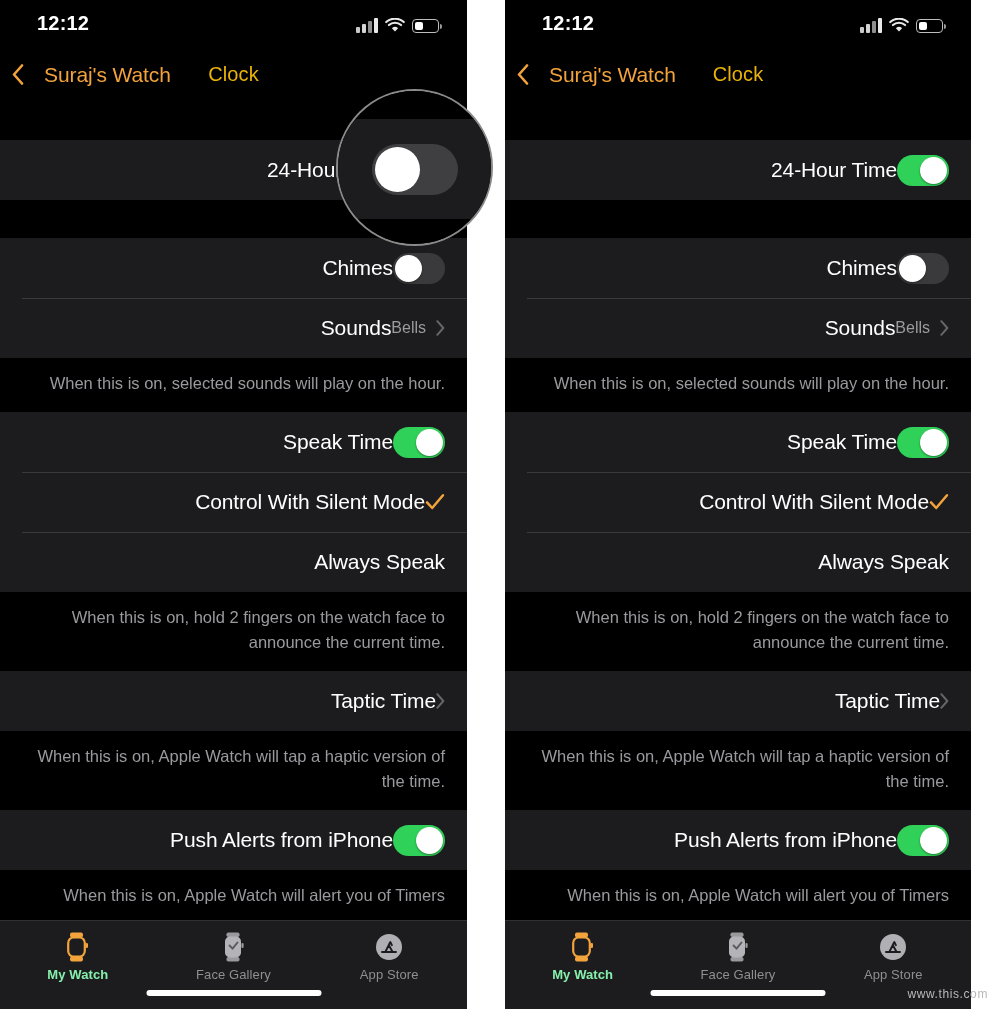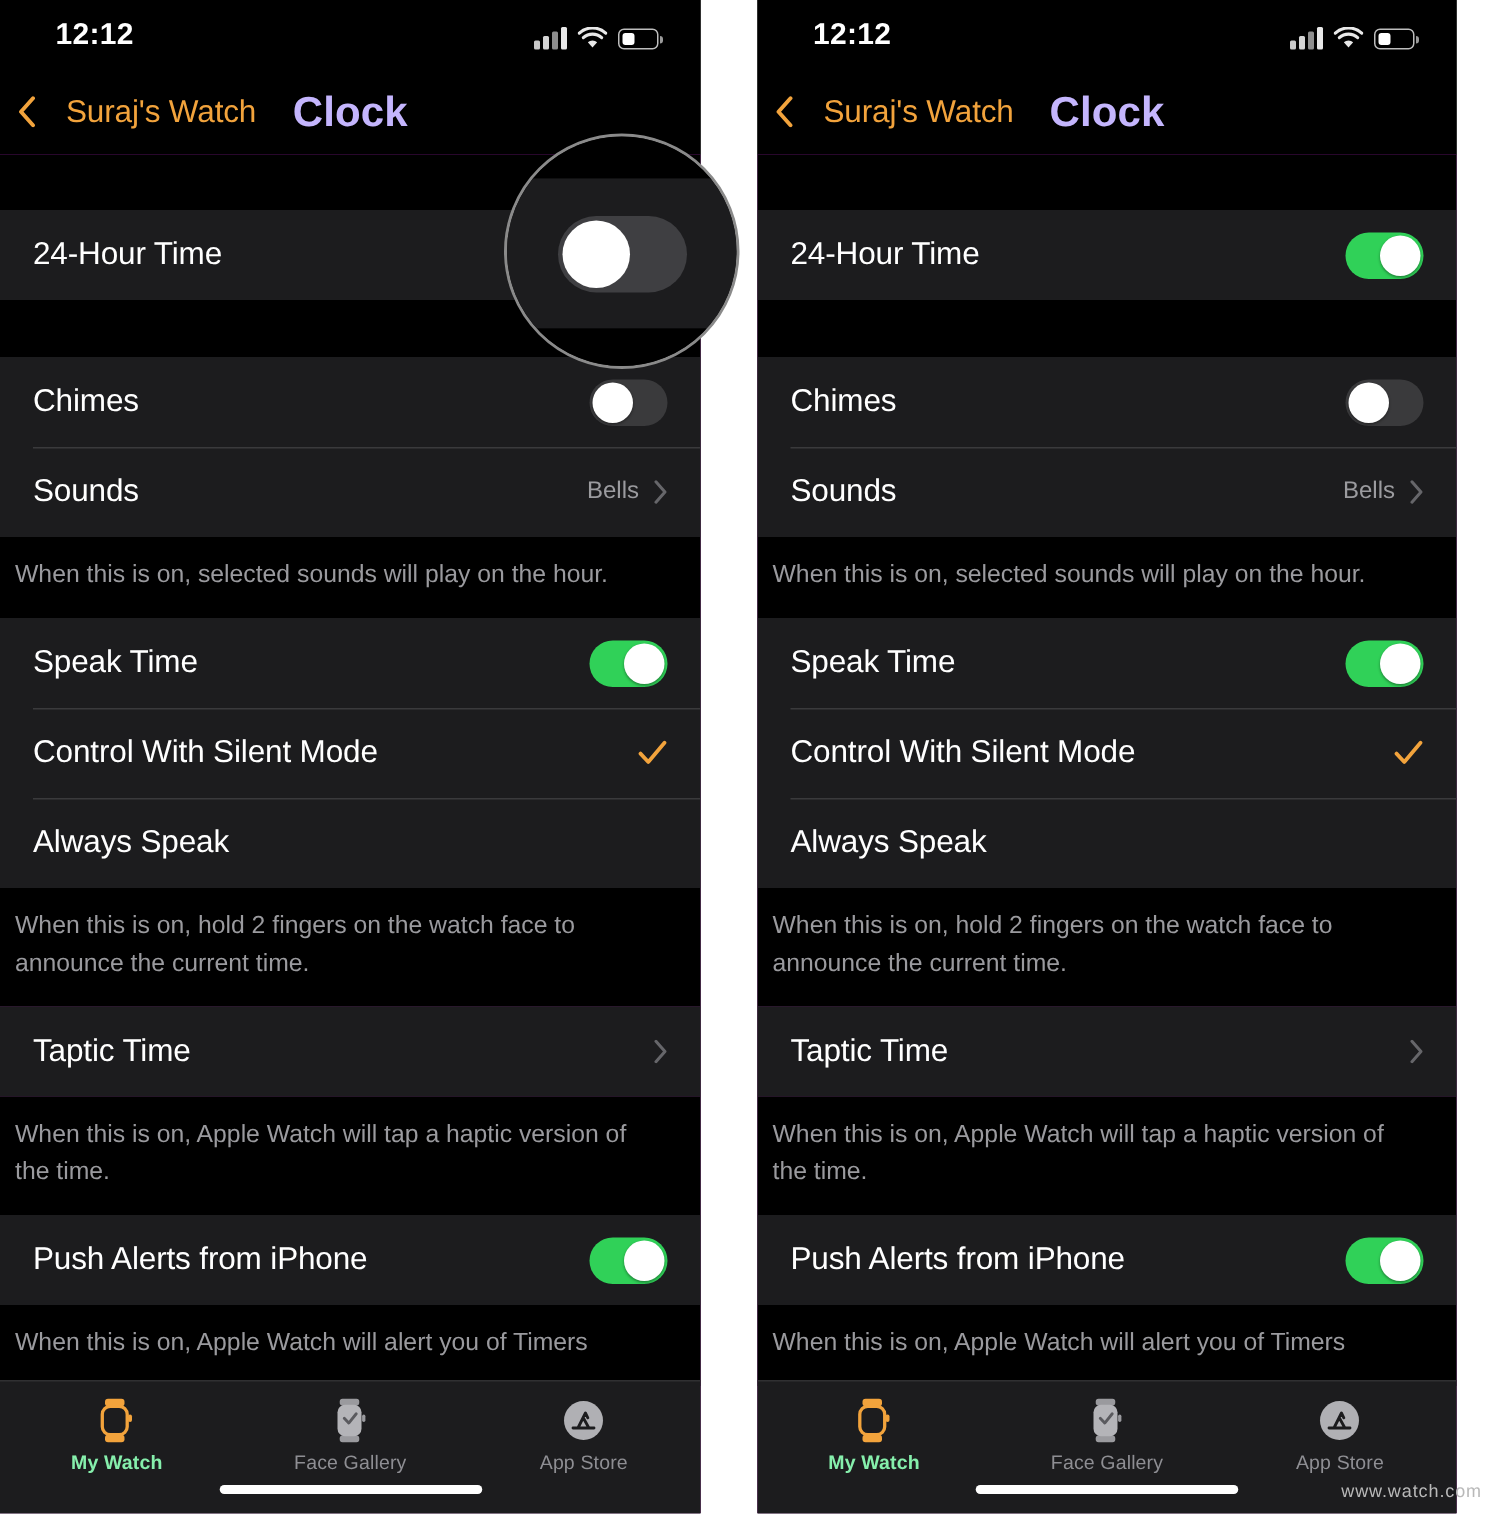--- a/index.html
+++ b/index.html
@@ -11,20 +11,21 @@
     background: #ffffff;
     font-family: "Liberation Sans", sans-serif;
     overflow: hidden;
     position: relative;
   }
 
   .stage {
     position: relative;
     width: 992px;
     height: 1009px;
+    text-align: right;
   }
 
   
   .panel {
     position: absolute;
     top: 0;
     width: 467px;
     height: 1009px;
     background: #000000;
     overflow: visible;
@@ -135,23 +136,23 @@
     color: #f2a33c;
     letter-spacing: -0.1px;
   }
   .nav-title {
     position: absolute;
     left: 0; right: 0; top: 0;
     height: 57px;
     display: flex;
     align-items: center;
     justify-content: center;
-    font-size: 28px;
-    font-weight: bold;
-    color: #c4b5fd;
+    font-size: 20px;
+    font-weight: normal;
+    color: #eab308;
     letter-spacing: 0.1px;
   }
 
   
   .content {
     position: absolute;
     top: 103px;
     left: 0;
     right: 0;
     bottom: 0;
@@ -644,14 +645,14 @@
             </svg>
           </span>
           <span class="tab-label">App Store</span>
         </div>
         <div class="home-indicator"></div>
       </div>
     </div>
 
   </div>
 
-  <div class="watermark">www.watch.com</div>
+  <div class="watermark">www.this.com</div>
 </div>
 
 </body></html>

